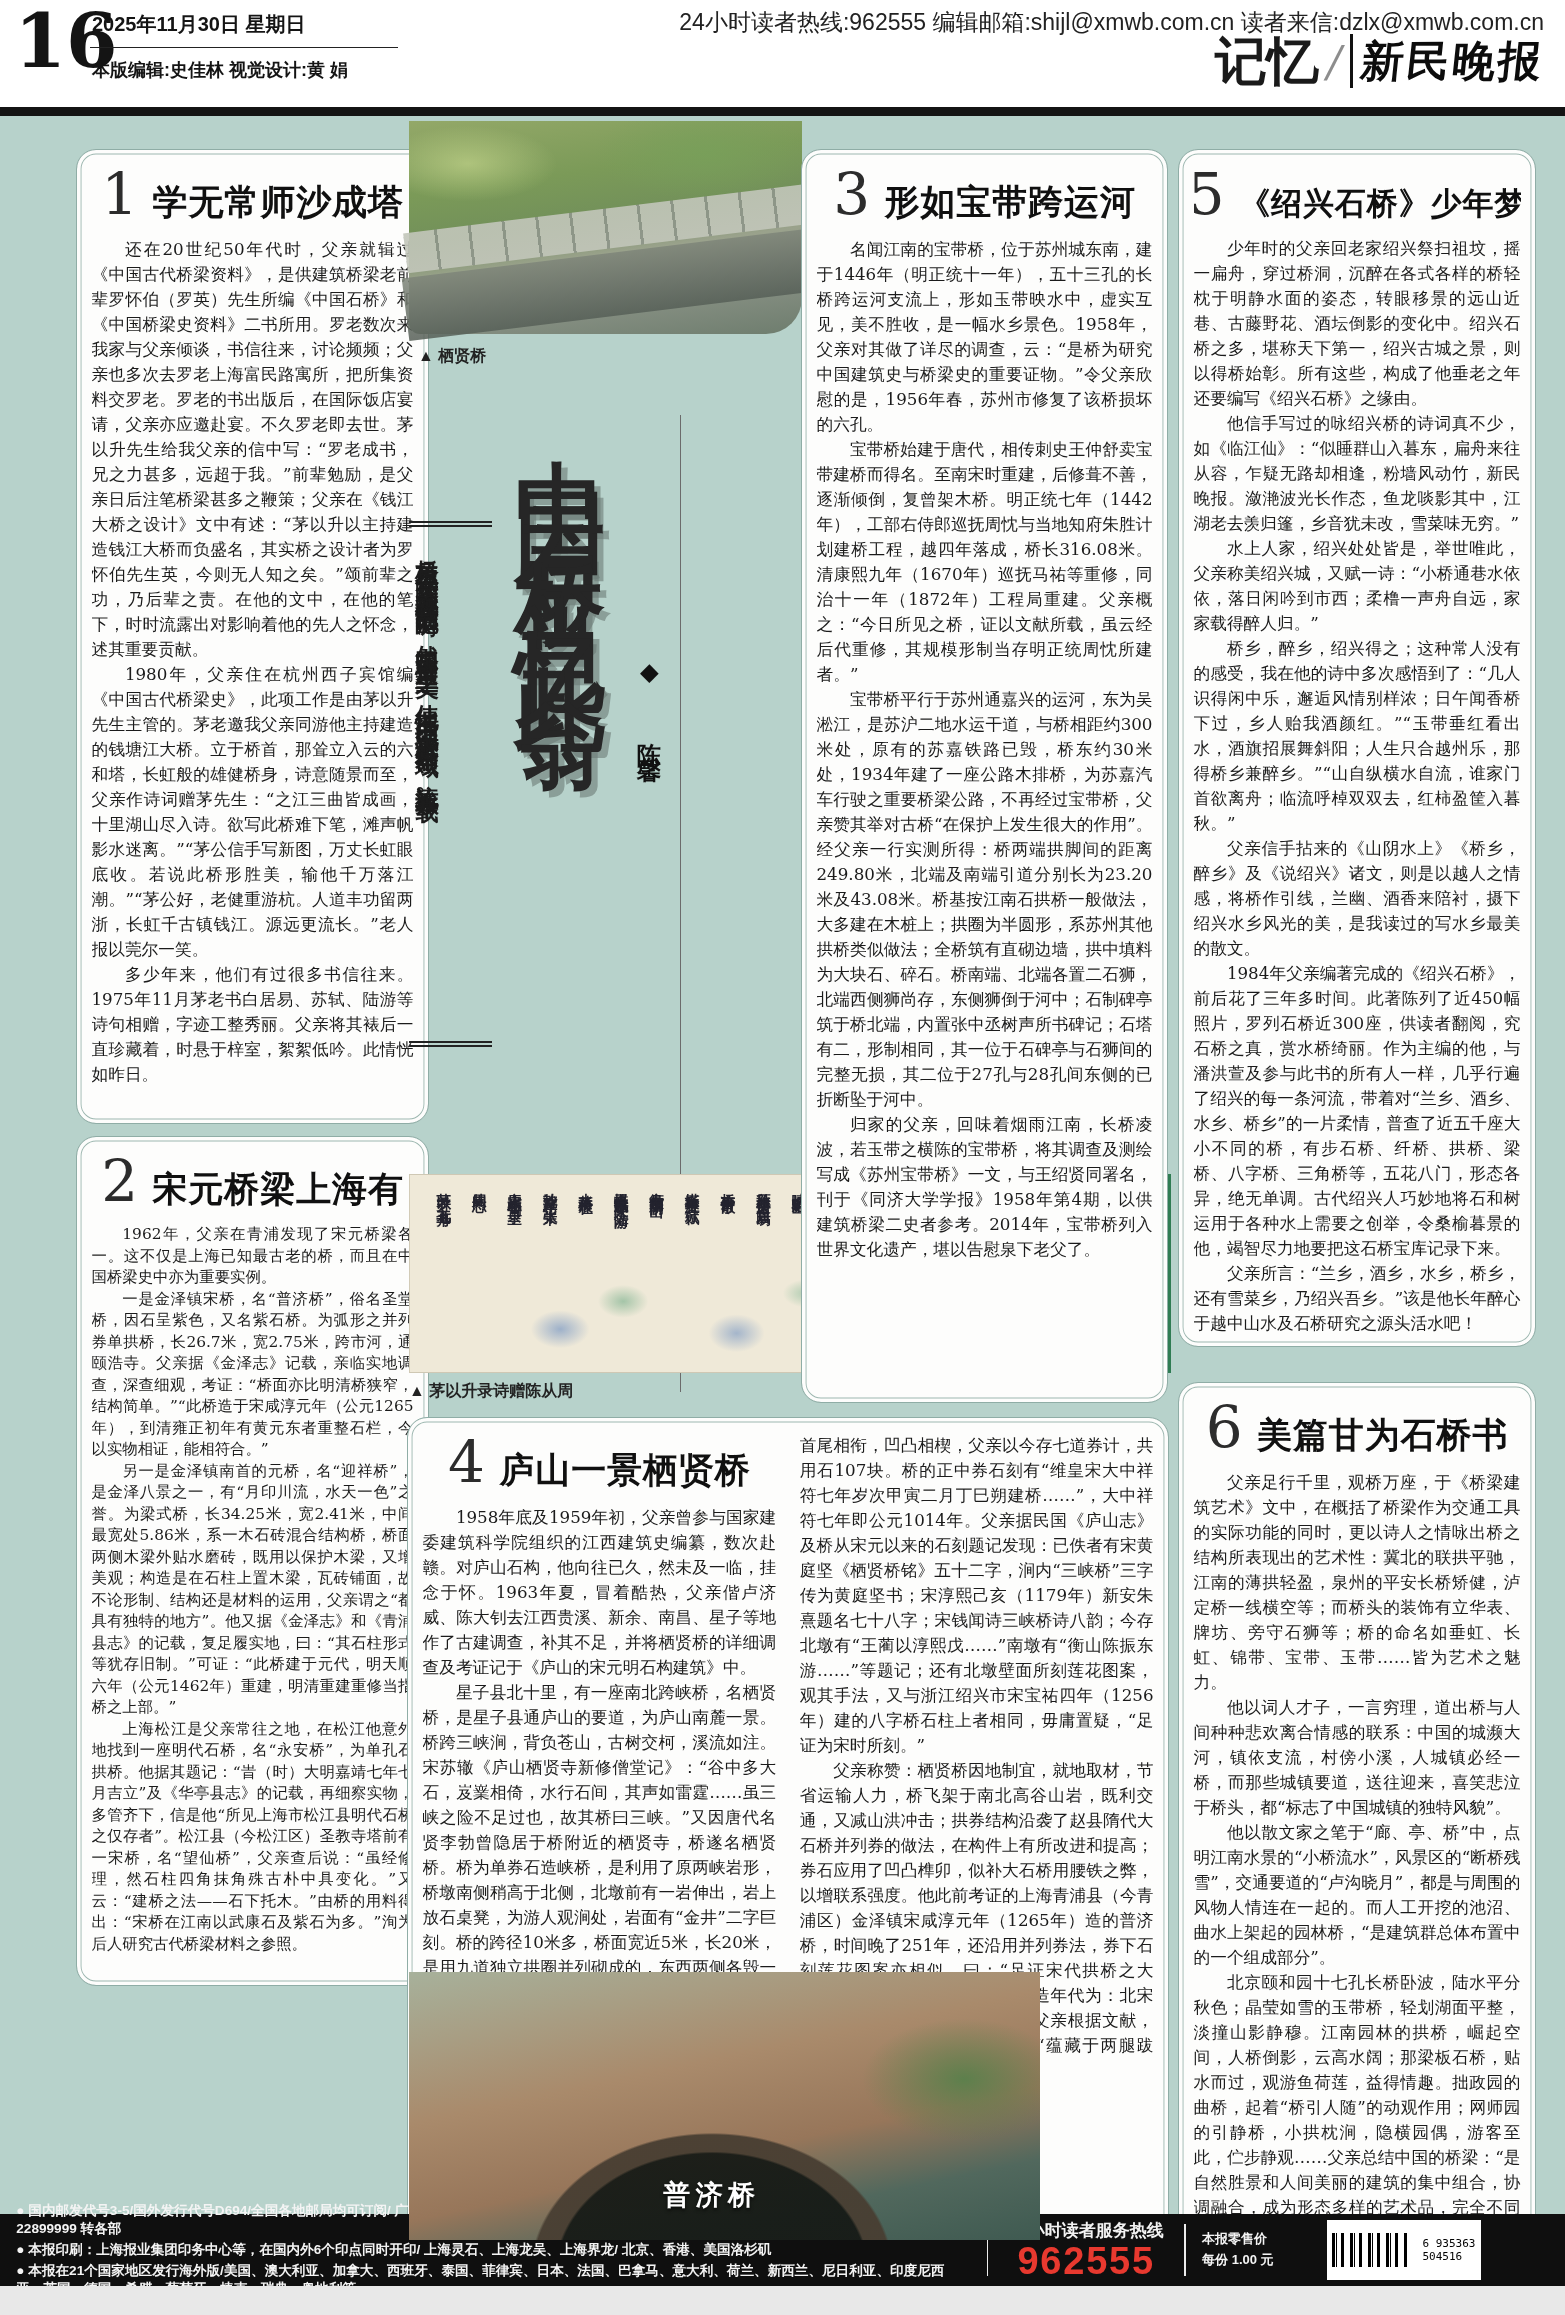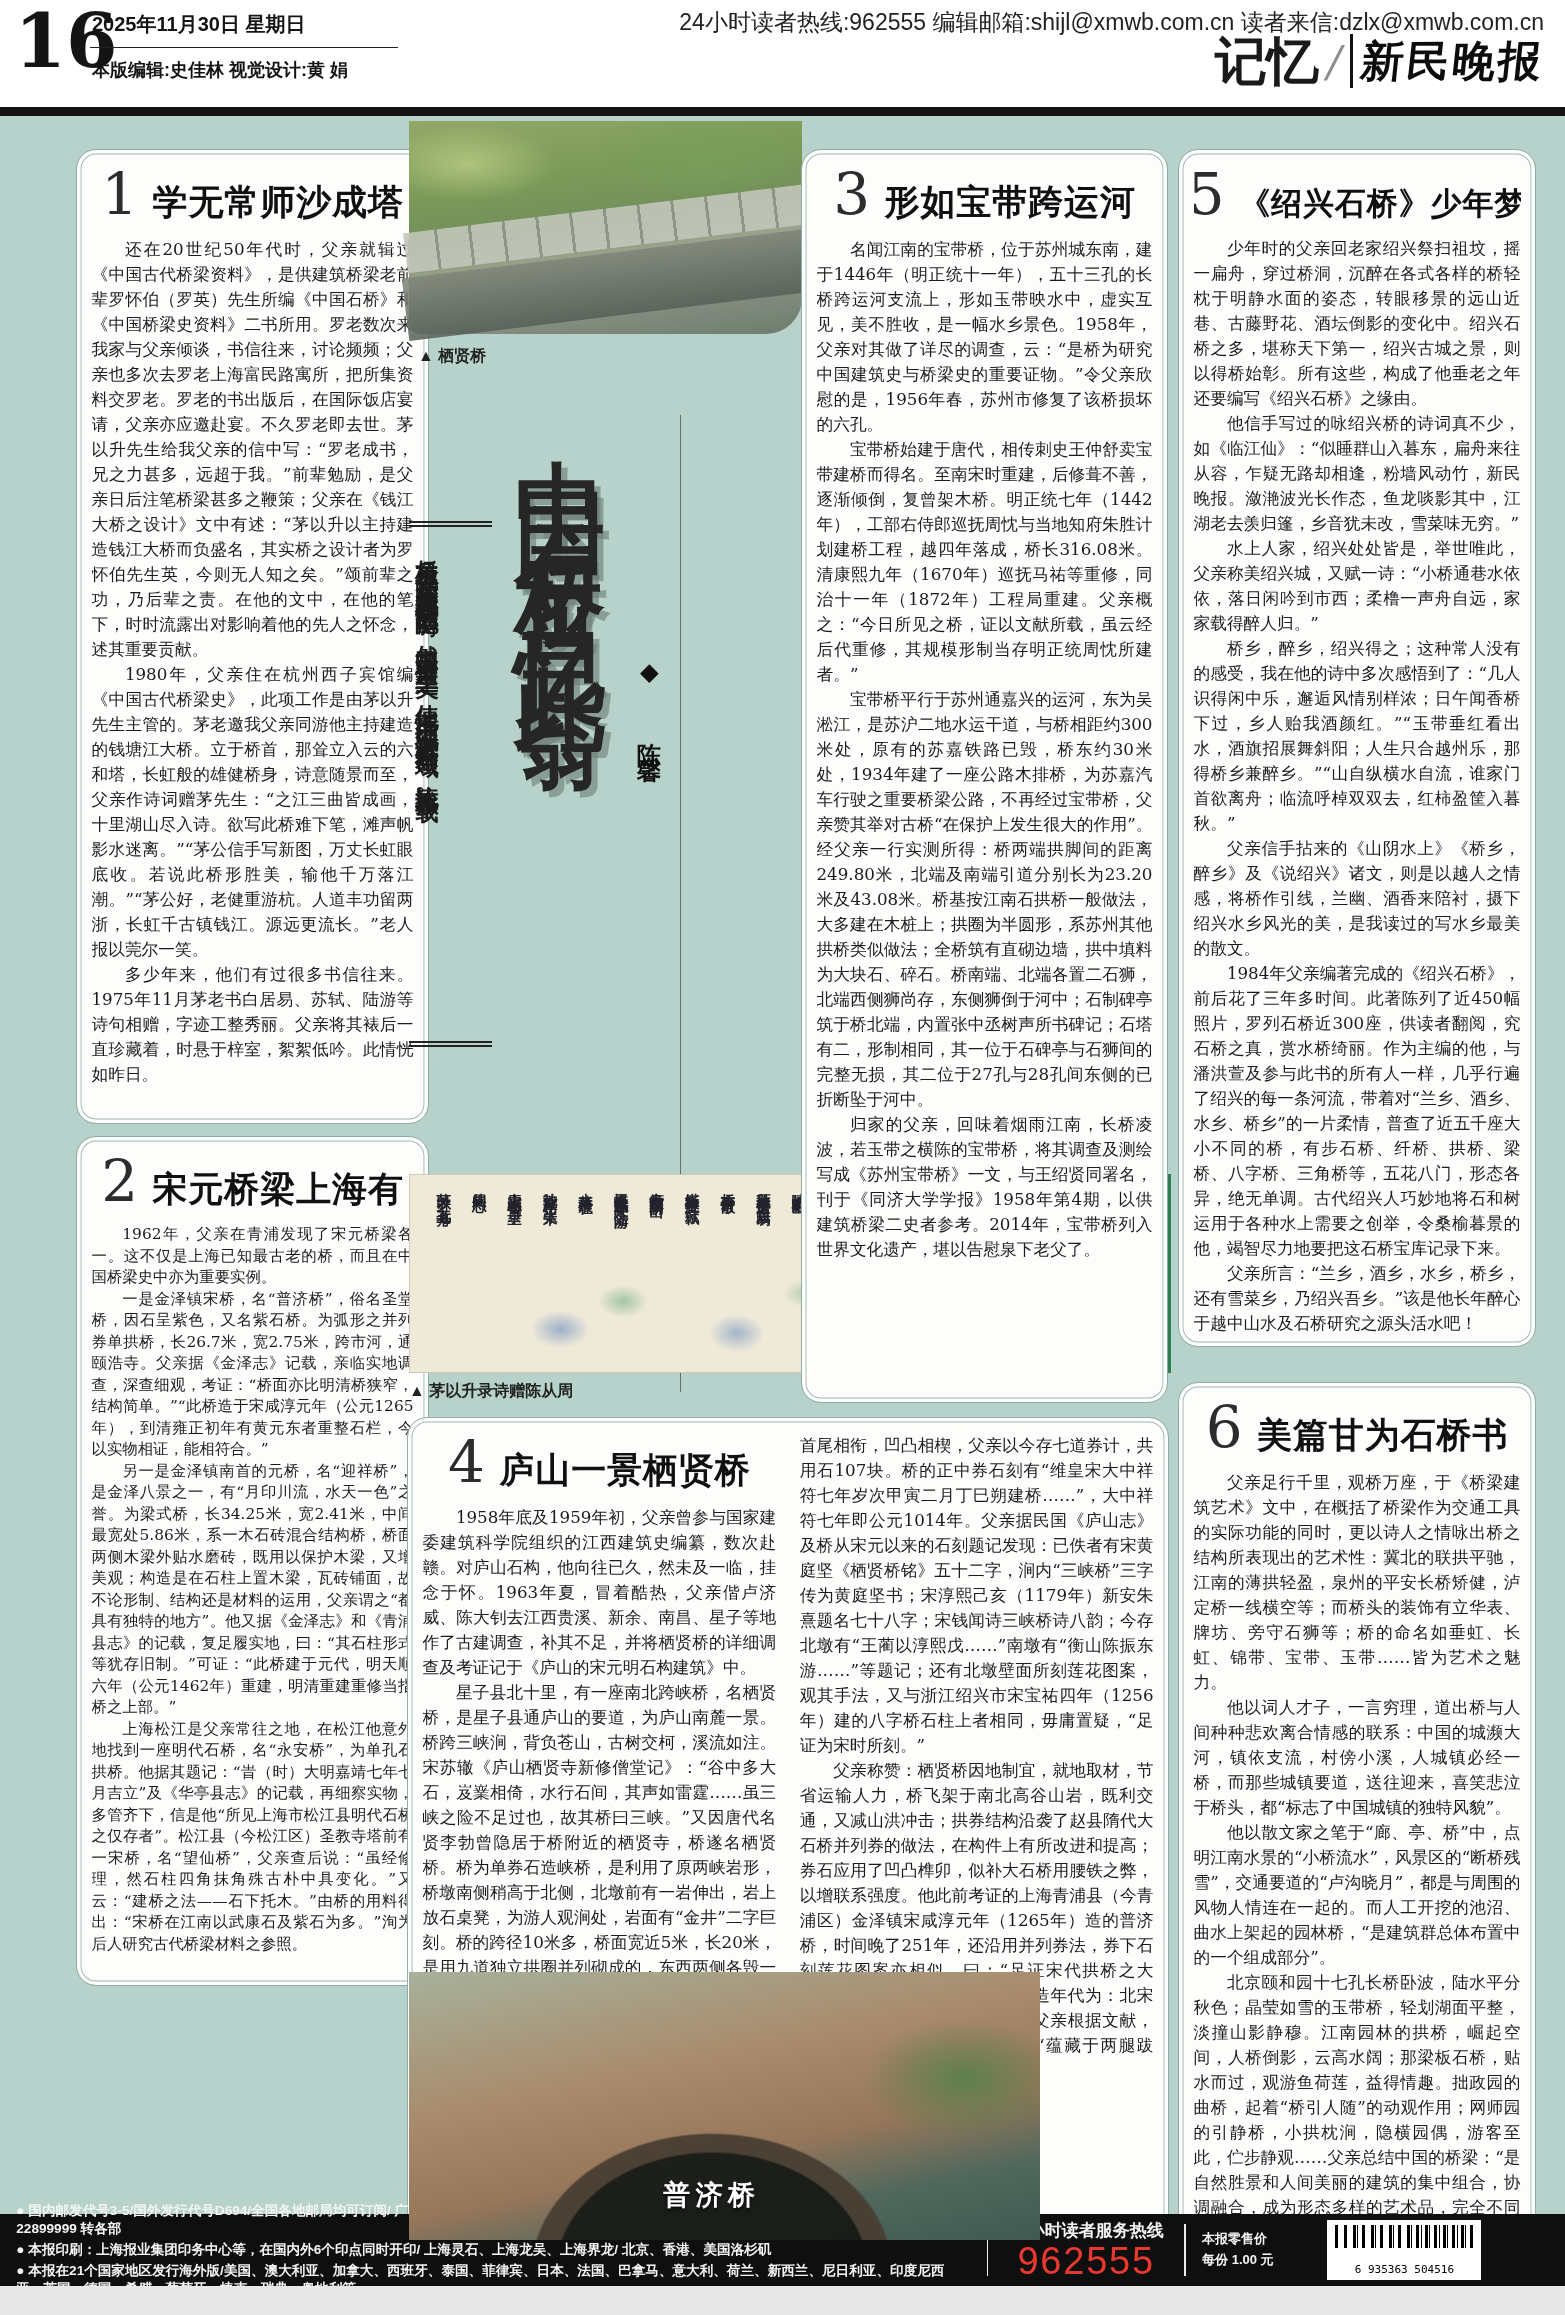--- a/index.html
+++ b/index.html
@@ -82,23 +82,23 @@
   .photo-bottom-label{position:absolute;left:48%;bottom:27px;transform:translateX(-50%);
      font-size:27px;font-weight:900;color:#fff;letter-spacing:5.4px;text-shadow:0 1.8px 3.6px rgba(0,0,0,.8);
      font-family:"Liberation Sans",sans-serif}
   
   .footer{position:absolute;bottom:0;left:0;right:0;height:72px;background:#0f0f0f;color:#f4f4f4;
      display:flex;align-items:center;gap:16.3px;padding:0 16.3px;font-family:"Liberation Sans",sans-serif}
   .f-lines{flex:0 0 954px;display:flex;flex-direction:column;gap:3.6px;font-size:13.6px;font-weight:700;line-height:1.3}
   .f-div{width:1.8px;height:52px;background:#ededed}
   .f-service{text-align:center;flex:0 0 163px}
   .f-service-label{font-size:17px;font-weight:700}
-  .f-service-num{font-size:38px;font-weight:400;color:#e8392f;line-height:1.05;letter-spacing:1.8px}
+  .f-service-num{font-size:38px;font-weight:700;color:#e8392f;line-height:1.05;letter-spacing:1.8px}
   .f-price{font-size:13px;font-weight:700;line-height:1.6;flex:0 0 109px}
-  .f-barcode{width:154px;height:60px;background:#fff;display:flex;flex-direction:column;align-items:center;justify-content:flex-end;padding:4.5px;gap:15px}
+  .f-barcode{width:154px;height:60px;background:#fff;display:flex;flex-direction:row;align-items:center;justify-content:flex-end;padding:4.5px;gap:15px}
   .f-bars{width:138px;height:34px;
      background:repeating-linear-gradient(90deg,#000 0 2.7px,#fff 2.7px 4.5px,#000 4.5px 5.4px,#fff 5.4px 9px,#000 9px 11.8px,#fff 11.8px 13.6px,#000 13.6px 14.5px,#fff 14.5px 18px)}
   .f-digits{font-size:11px;color:#000;font-family:"DejaVu Sans Mono",monospace}
 </style>
 </head>
 <body>
 
 <div class="page">
 
   <header class="hdr">

